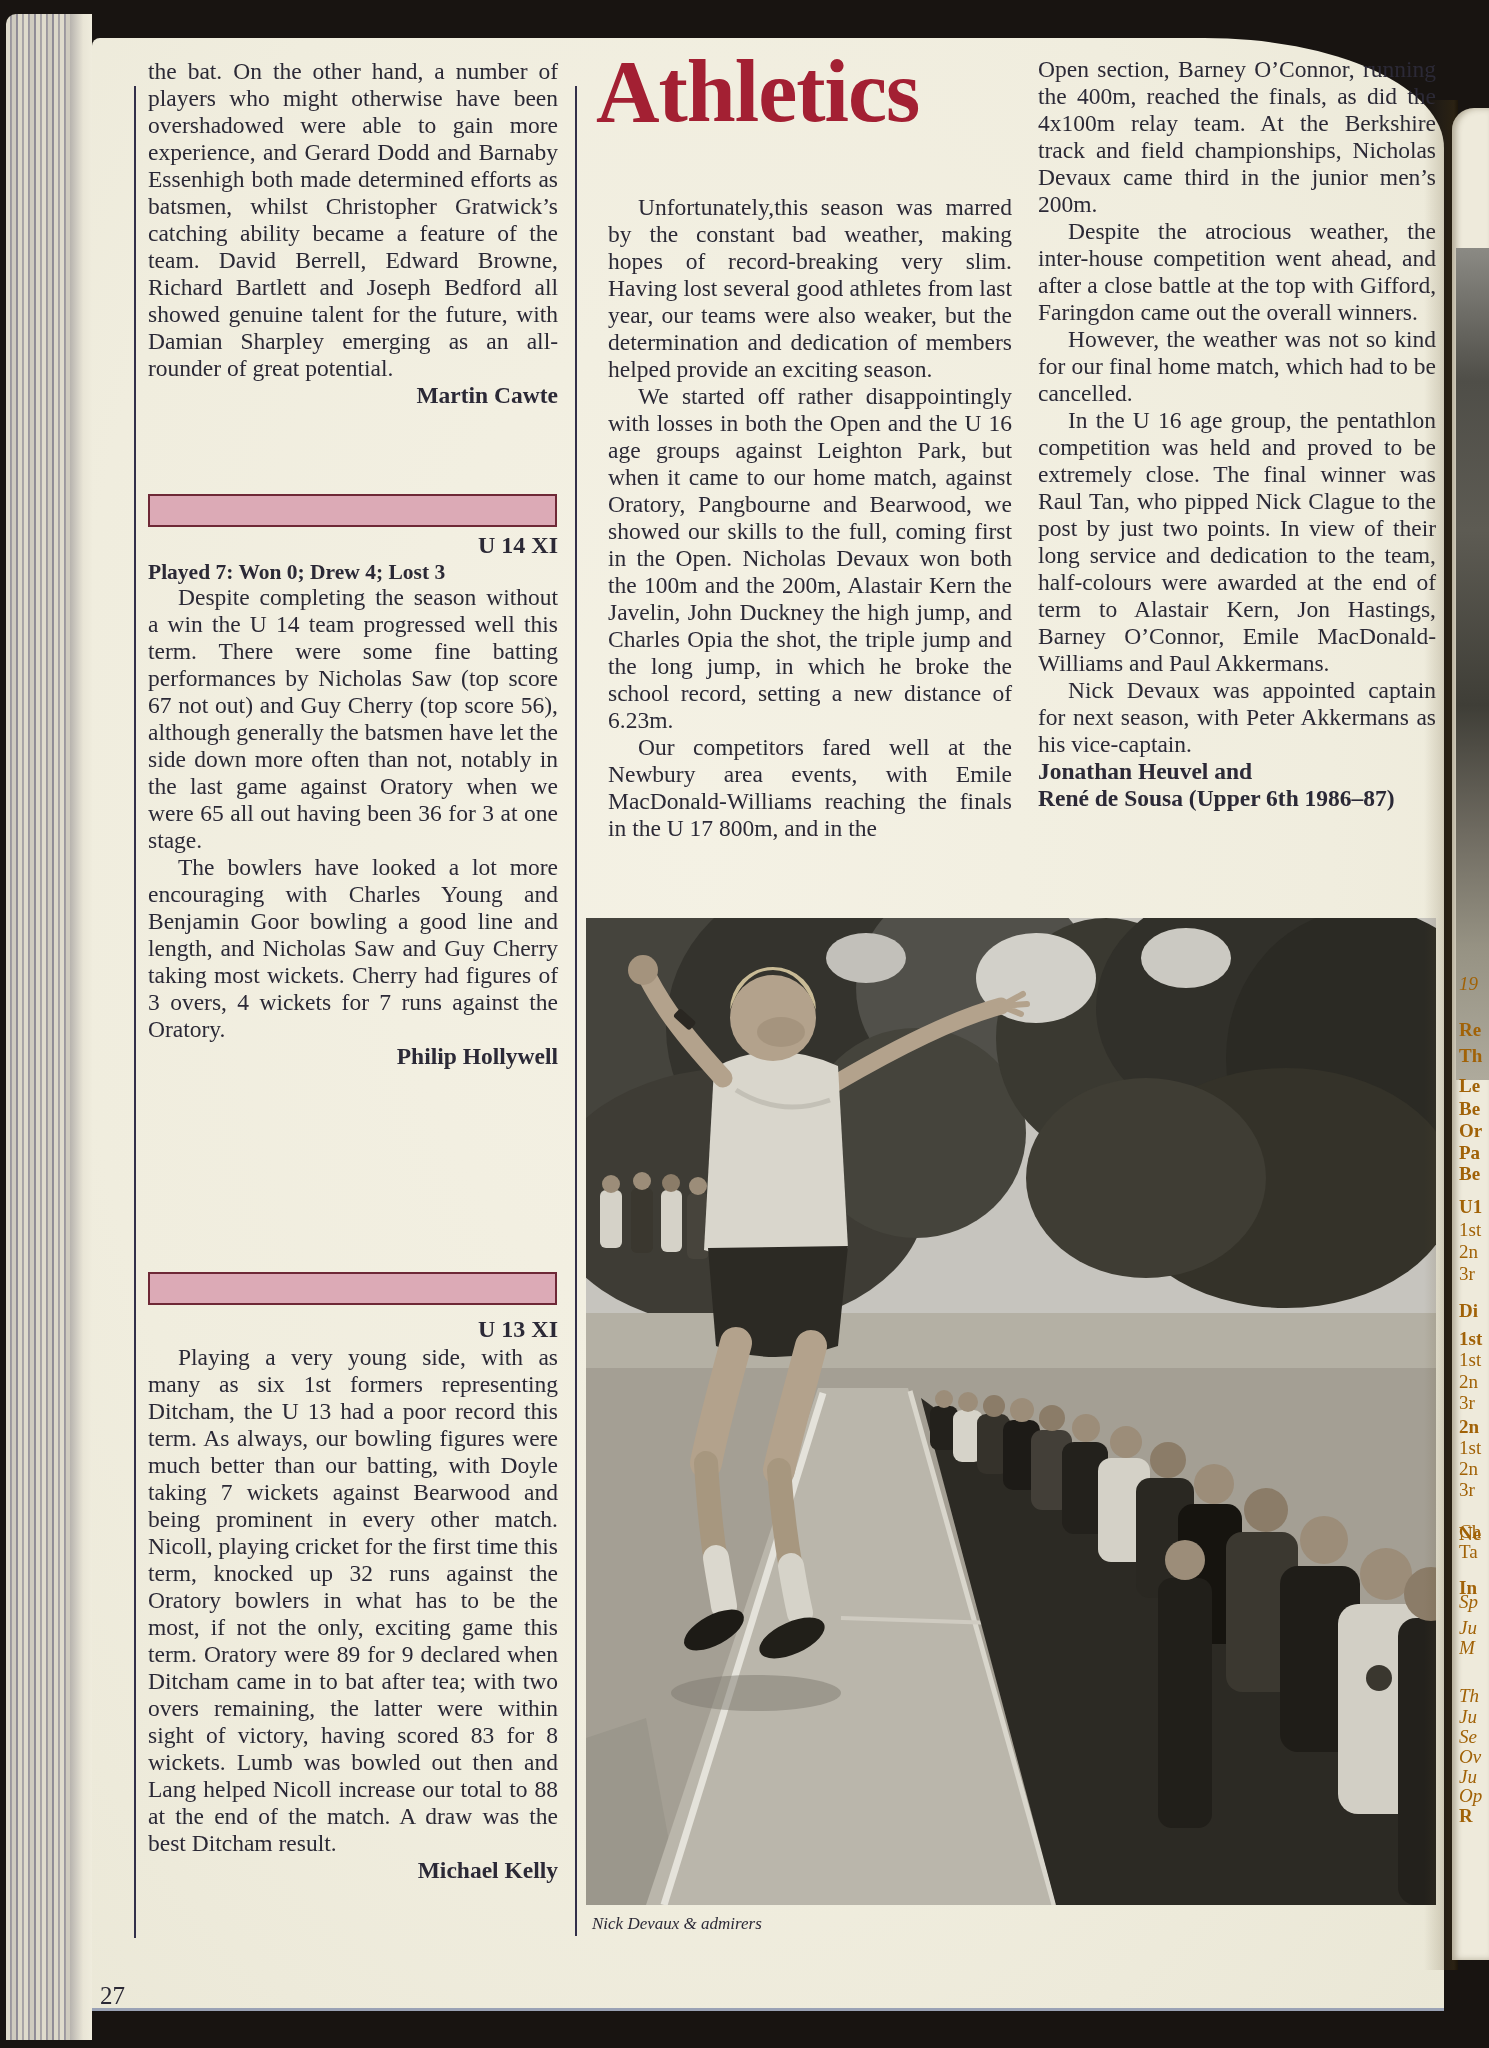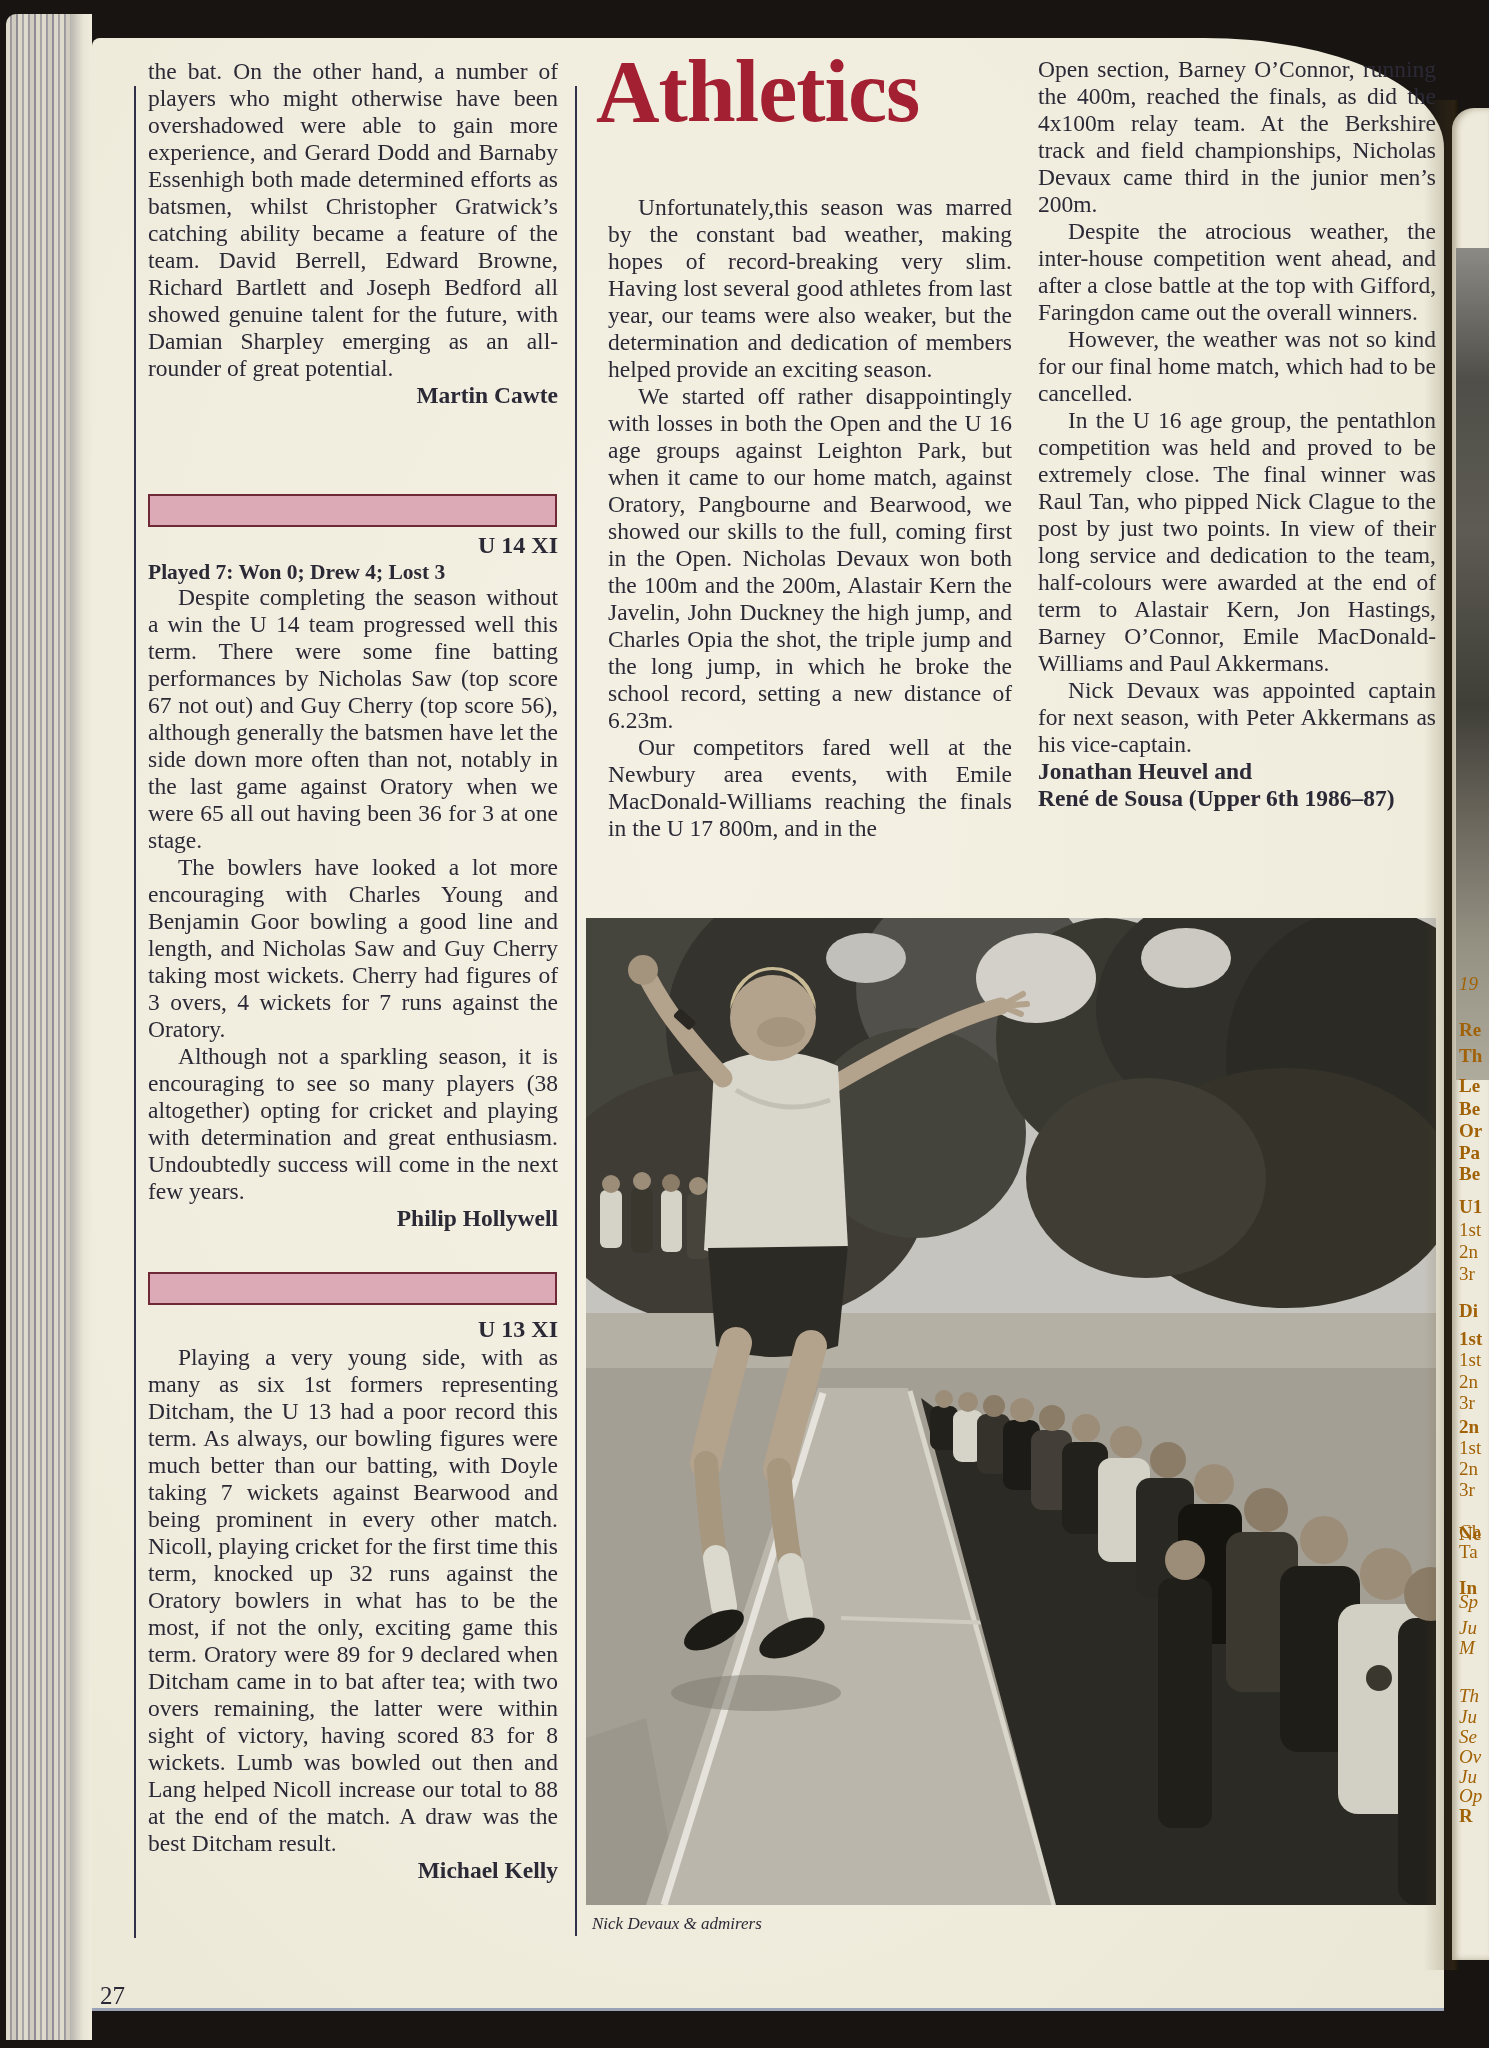--- a/index.html
+++ b/index.html
@@ -103,21 +103,20 @@
 
 <div class="bar bar1"></div>
 
 <div class="col col1 col1-u14">
   <p class="sec-title">U 14 XI</p>
   <p class="record">Played 7: Won 0; Drew 4; Lost 3</p>
   <div class="paras-list">
 
   <p class="body-para">Despite completing the season without a win the U 14 team progressed well this term. There were some fine batting performances by Nicholas Saw (top score 67 not out) and Guy Cherry (top score 56), although generally the batsmen have let the side down more often than not, notably in the last game against Oratory when we were 65 all out having been 36 for 3 at one stage.</p>
       <p class="body-para">The bowlers have looked a lot more encouraging with Charles Young and Benjamin Goor bowling a good line and length, and Nicholas Saw and Guy Cherry taking most wickets. Cherry had figures of 3 overs, 4 wickets for 7 runs against the Oratory.</p>
-      <p class="body-para">Although not a sparkling season, it is encouraging to see so many players (38 altogether) opting for cricket and playing with determination and great enthusiasm. Undoubtedly success will come in the next few years.</p>
     </div>
   <p class="author">Philip Hollywell</p>
 </div>
 
 <div class="bar bar2"></div>
 
 <div class="col col1 col1-u13">
   <p class="sec-title">U 13 XI</p>
   <div class="paras-list">
 

